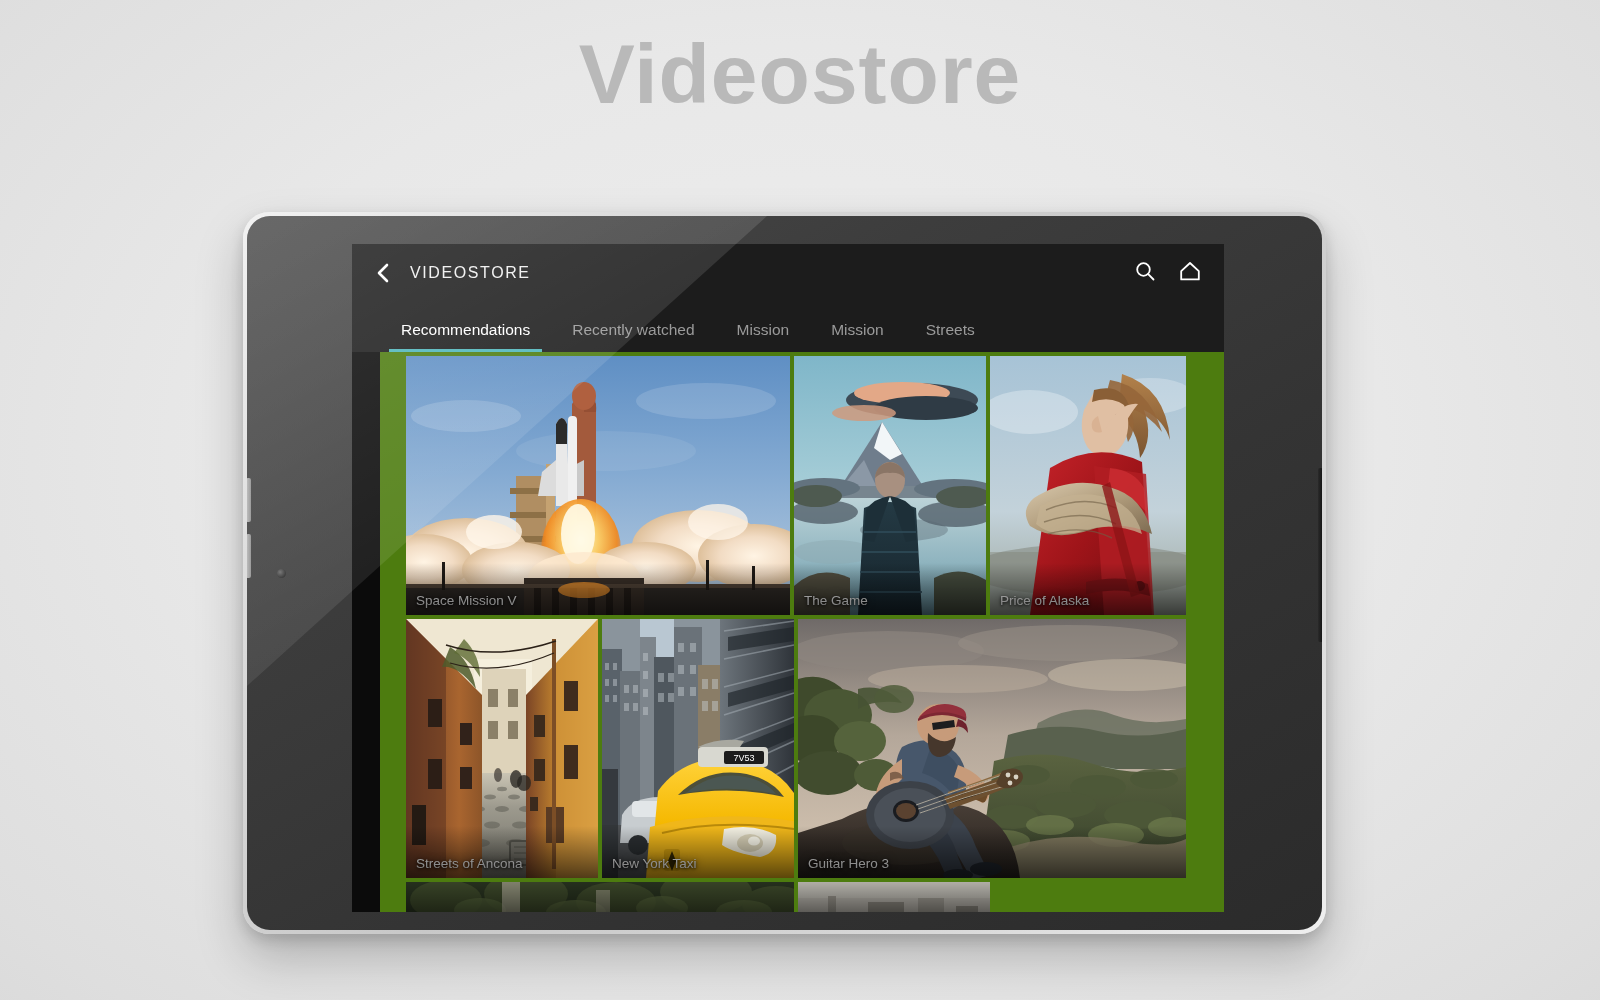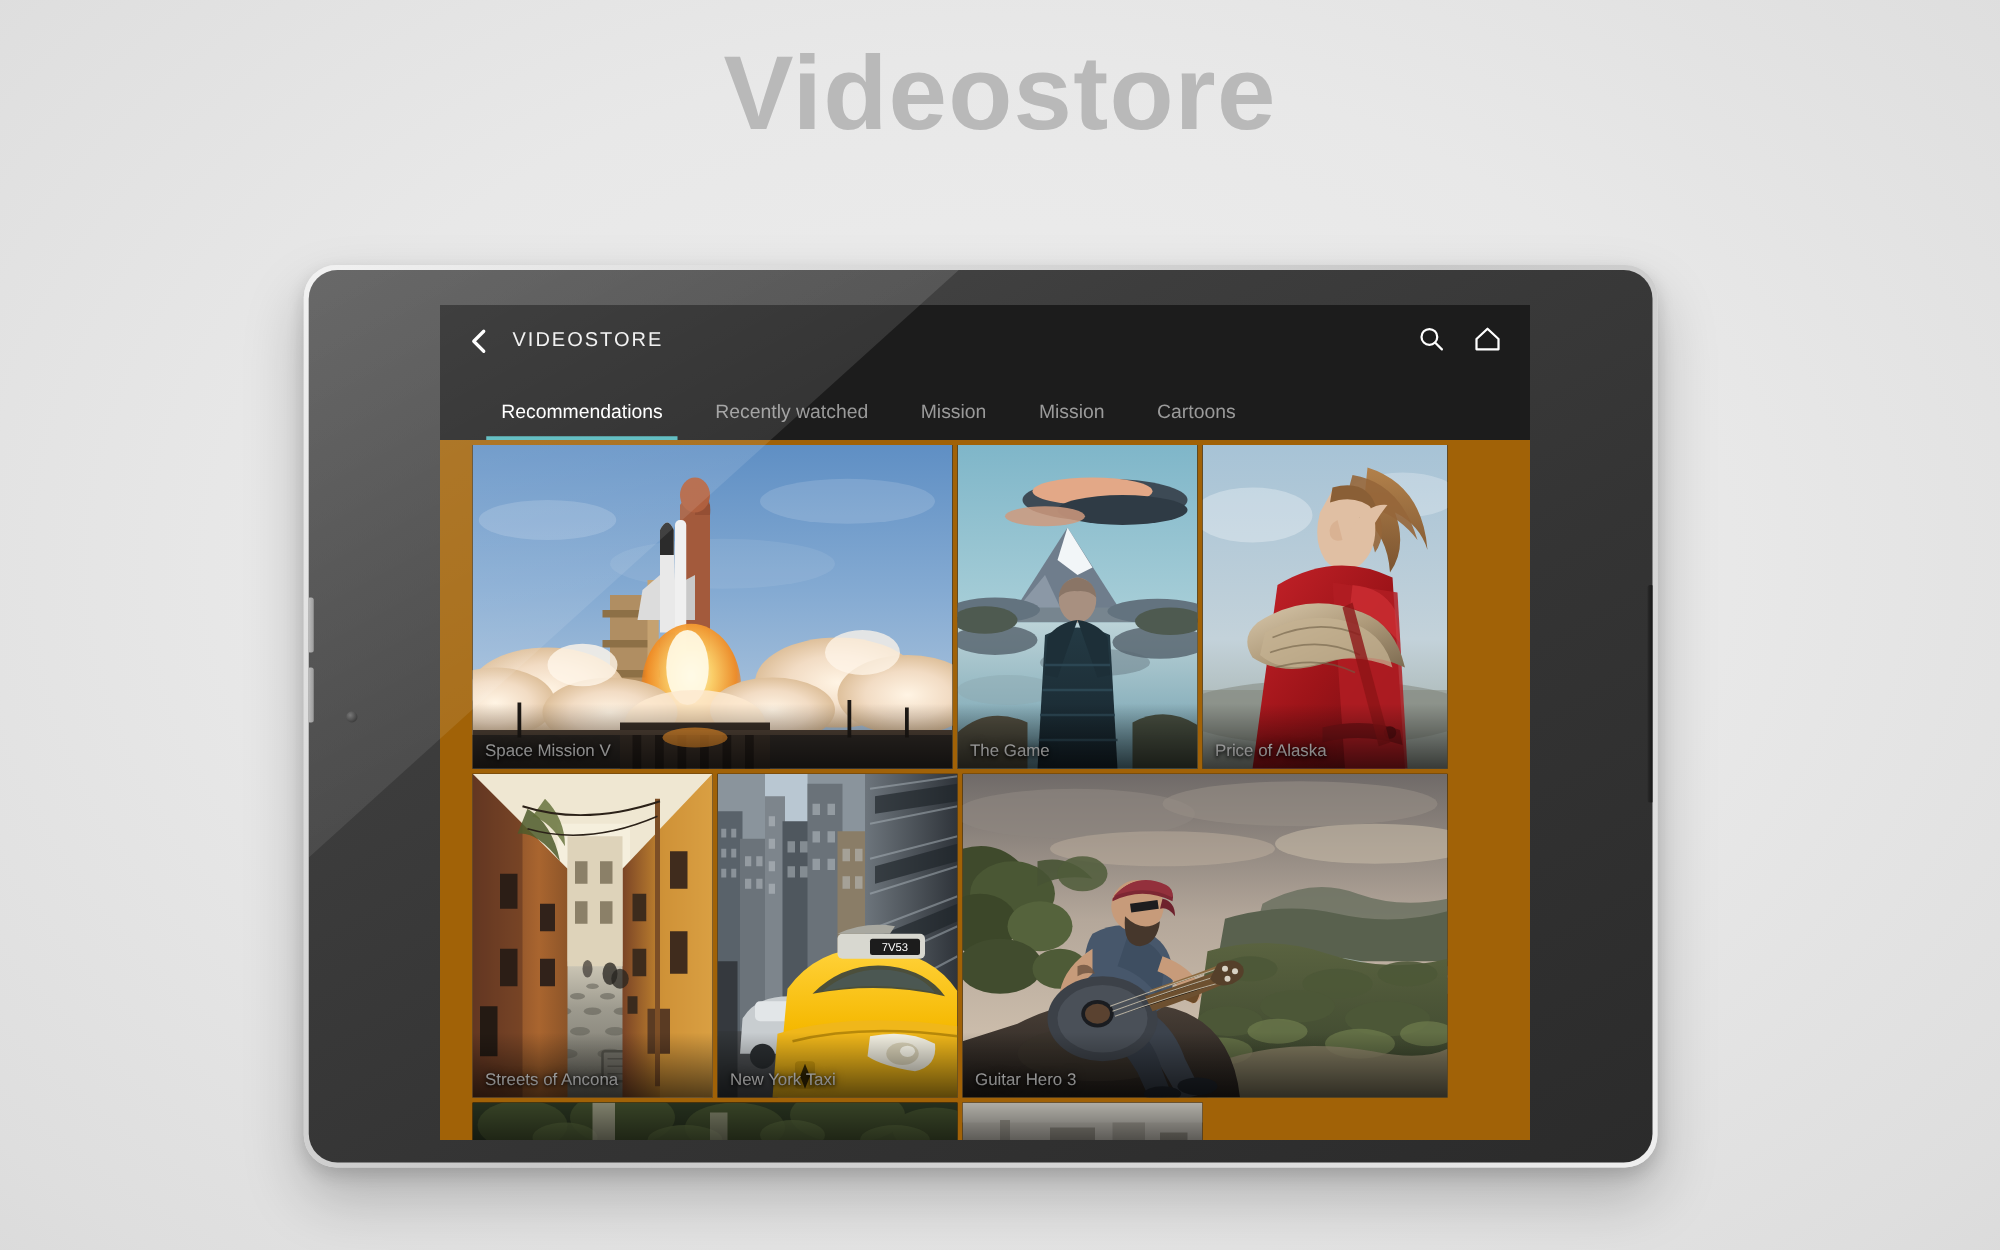--- a/index.html
+++ b/index.html
@@ -123,22 +123,23 @@
     content:"";
     position:absolute;
     left:9px; right:9px; bottom:0;
     height:3px;
     background:#4fb6bb;
   }
 
   
   #grid {
     position:relative;
-    background:#a16207;
+    background:#4d7c0f;
     padding:4px 0 0 26px;
+    margin-left:28px;
   }
   .row { display:flex; gap:4px; margin-bottom:4px; }
   .tile {
     position:relative;
     overflow:hidden;
     background:#111;
   }
   .tile svg { display:block; width:100%; height:100%; }
   .tile-label {
     position:absolute;
@@ -205,21 +206,21 @@
               </svg>
             </span>
           </div>
         </div>
 
         <div id="tabs">
           <div class="tab active">Recommendations</div>
           <div class="tab">Recently watched</div>
           <div class="tab">Mission</div>
           <div class="tab">Mission</div>
-          <div class="tab">Cartoons</div>
+          <div class="tab">Streets</div>
         </div>
       </div>
 
       <div id="grid">
 
         <div class="row">
 
           <div class="tile t-wide">
             <svg viewBox="0 0 384 259" preserveAspectRatio="xMidYMid slice">
               <defs>

